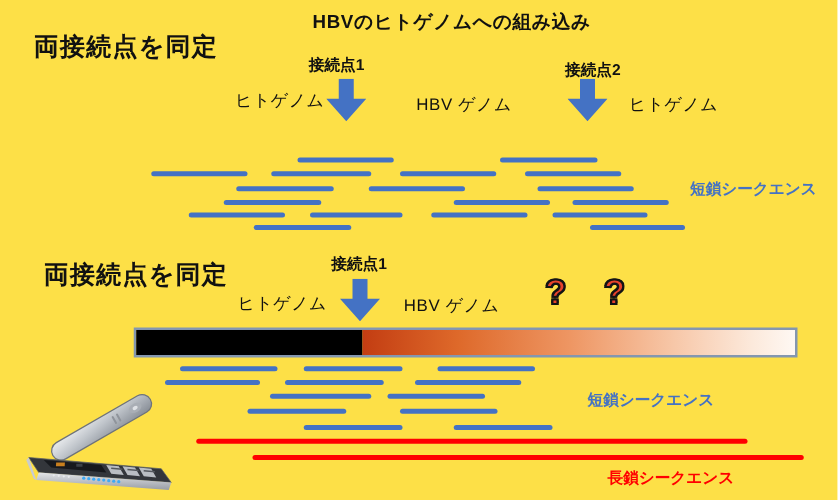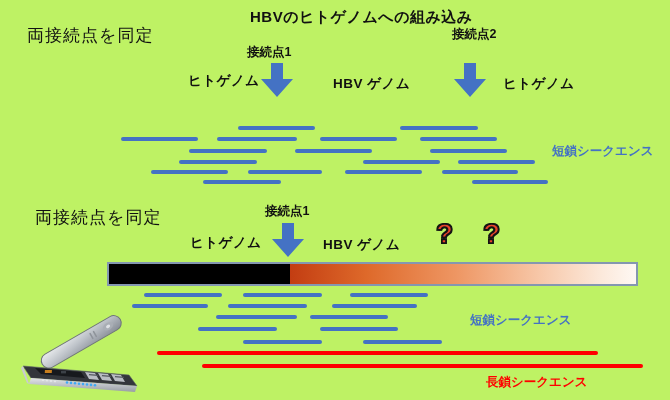--- a/index.html
+++ b/index.html
@@ -1,23 +1,23 @@
 <!DOCTYPE html>
 <html><head>
 <meta charset="utf-8">
 <style>
   html,body{margin:0;padding:0;background:#fff;}
   #stage{
-    position:relative;width:670px;height:400px;background:#bef264;overflow:hidden;
+    position:relative;width:670px;height:400px;background:#fde047;overflow:hidden;
     font-family:"Liberation Sans","DejaVu Sans",sans-serif;color:#111;
   }
   .abs{position:absolute;white-space:nowrap;}
   .title{font-size:15px;font-weight:600;letter-spacing:.5px;}
-  .heading{font-size:17px;font-weight:400;letter-spacing:1px;}
-  .lbl{font-size:13.5px;font-weight:700;letter-spacing:.5px;}
+  .heading{font-size:20px;font-weight:700;letter-spacing:1px;}
+  .lbl{font-size:13.5px;font-weight:400;letter-spacing:.5px;}
   .lbl-sm{font-size:12.5px;font-weight:600;}
   .blue-text{color:#4472C4;}
   .red-text{color:#FF0000;text-align:center;}
   
   .bar{position:absolute;display:flex;box-sizing:border-box;}
   .bar-top{left:98px;top:101px;width:557px;height:21px;border:1px solid #44546A;}
   .bar-bottom{left:107px;top:262px;width:531px;height:24px;border:2px solid #8497B0;}
   .seg{height:100%;}
   .seg-black{background:#000;}
   .seg-orange{background:#ED7D31;position:relative;}
@@ -38,21 +38,21 @@
 </head>
 <body>
 
 <div id="stage">
 
   <div class="abs title" style="left:250px;top:8px;">HBVのヒトゲノムへの組み込み</div>
 
   <div class="abs heading" style="left:27px;top:24px;">両接続点を同定</div>
 
   <div class="abs lbl-sm" style="left:247px;top:44px;">接続点1</div>
-  <div class="abs lbl-sm" style="left:452px;top:26px;">接続点2</div>
+  <div class="abs lbl-sm" style="left:452px;top:48px;">接続点2</div>
 
   <div class="abs lbl" style="left:188px;top:72px;">ヒトゲノム</div>
   <div class="abs lbl" style="left:333px;top:75px;">HBV ゲノム</div>
   <div class="abs lbl" style="left:503px;top:75px;">ヒトゲノム</div>
 
   <svg class="down-arrow" style="left:261px;top:63px;" viewBox="0 0 32 34">
     <path d="M10 0 h12 v16 h10 L16 34 L0 16 h10 z" fill="#4472C4"></path>
   </svg>
   <svg class="down-arrow" style="left:454px;top:63px;" viewBox="0 0 32 34">
     <path d="M10 0 h12 v16 h10 L16 34 L0 16 h10 z" fill="#4472C4"></path>

